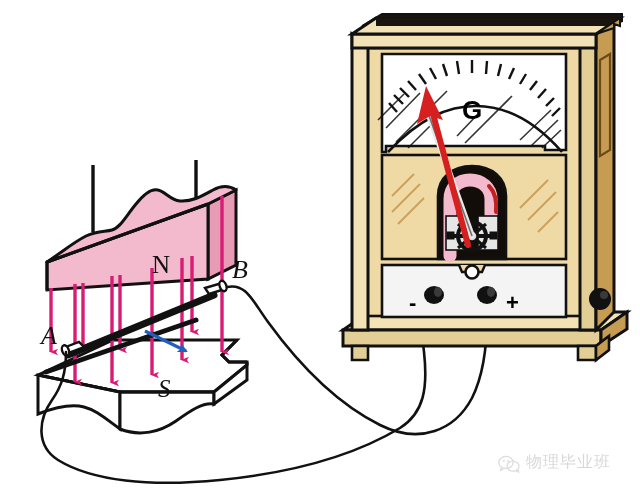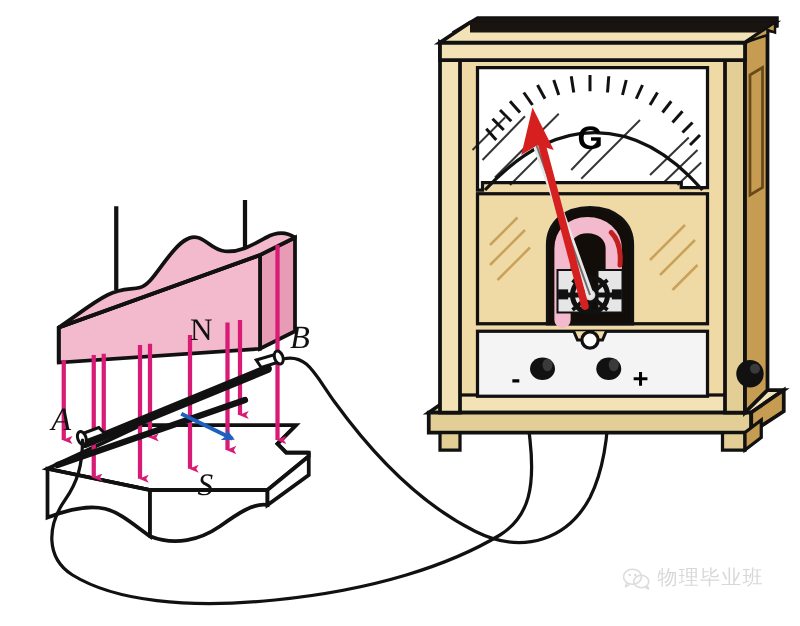--- a/index.html
+++ b/index.html
@@ -13,21 +13,21 @@
   #lblA{left:41px;top:321px;font-size:26px;}
   #lblB{left:232px;top:255px;font-size:26px;}
   #lblN{left:152px;top:251px;font-size:25px;font-style:normal;}
   #lblS{left:158px;top:375px;font-size:25px;}
   #lblG{left:462px;top:95px;font-size:26px;font-style:normal;font-weight:bold;
         font-family:"Liberation Sans",sans-serif;color:#000;}
   #lblMinus{left:409px;top:290px;font-size:22px;font-style:normal;font-weight:bold;
         font-family:"Liberation Sans",sans-serif;color:#000;}
   #lblPlus{left:506px;top:290px;font-size:22px;font-style:normal;font-weight:bold;
         font-family:"Liberation Sans",sans-serif;color:#000;}
-  #watermark{position:absolute;left:498px;top:452px;display:flex;align-items:center;
+  #watermark{position:absolute;left:498px;top:452px;display:flex;align-items:flex-end;
        gap:6px;opacity:.35;}
   #watermark .wm-text{font-family:"DejaVu Sans",sans-serif;font-size:16px;
        color:#8f9196;letter-spacing:1px;font-style:normal;}
 </style>
 </head>
 <body>
 
 <div id="stage">
 
   <svg class="layer" viewBox="0 0 640 501" xmlns="http://www.w3.org/2000/svg">

